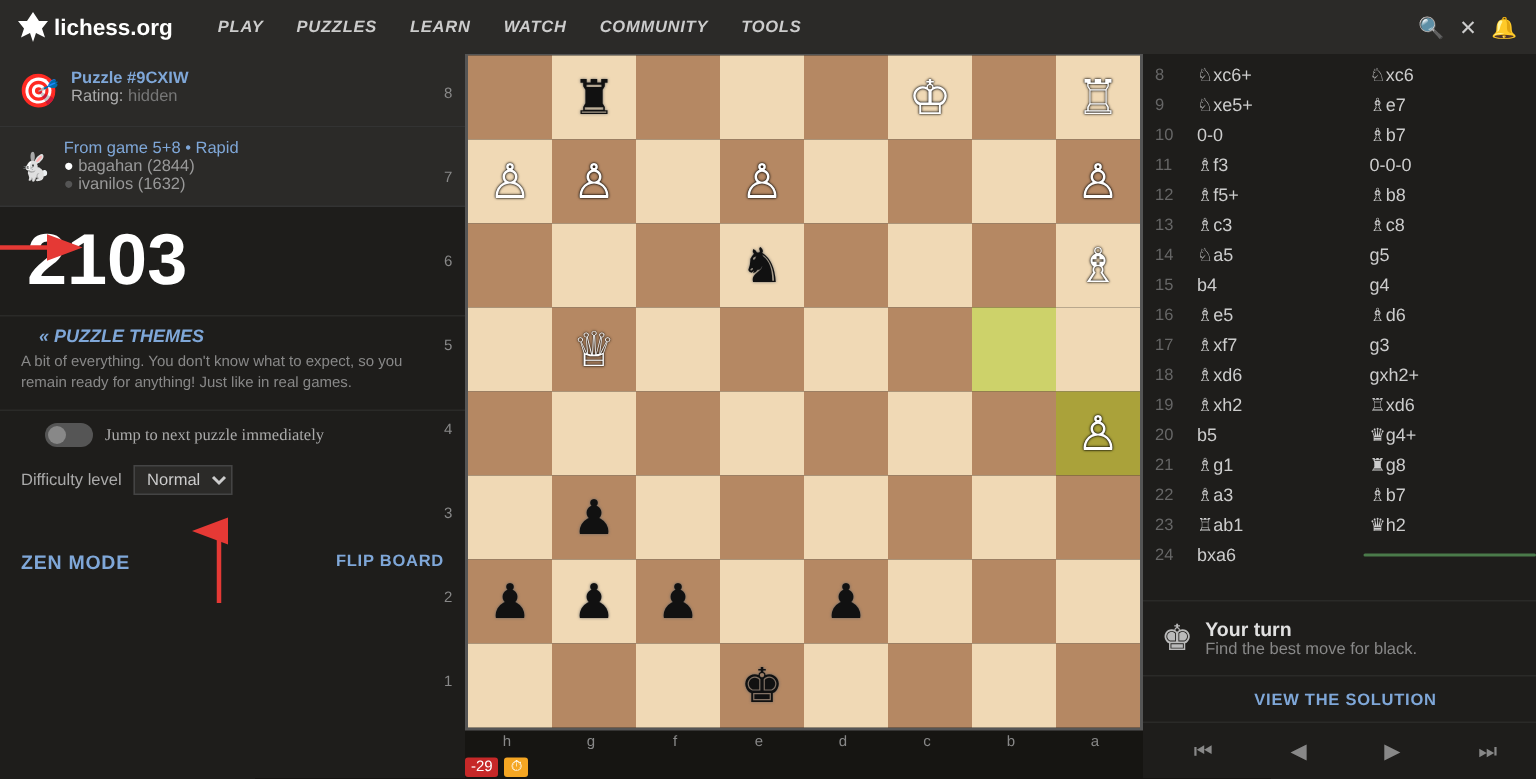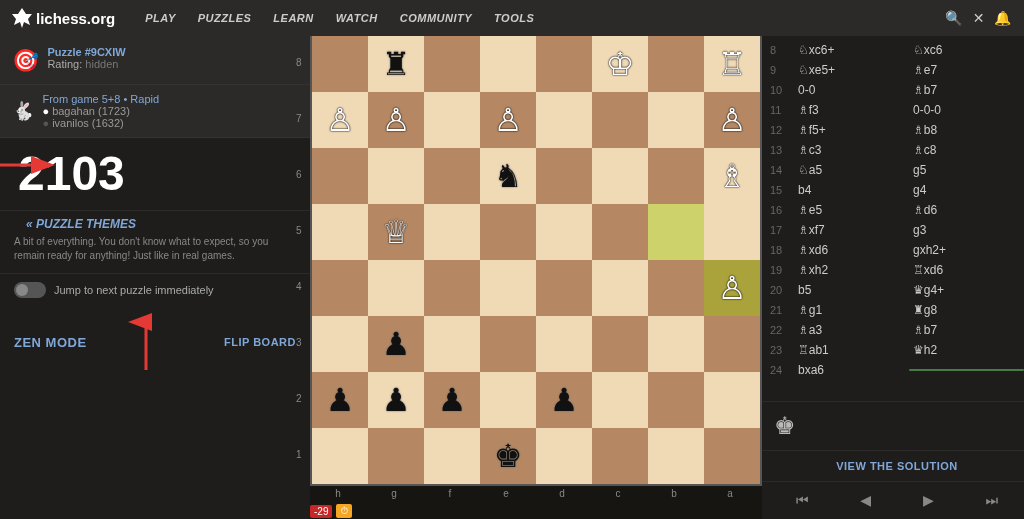--- a/index.html
+++ b/index.html
@@ -165,22 +165,23 @@
       color: #888;
       font-size: 10px;
       padding: 2px 14px 10px;
       line-height: 1.4;
     }
 
     .jump-next-row {
       display: flex;
       align-items: center;
       gap: 8px;
-      padding: 8px 14px;
+      padding: 8px 30px;
       border-top: 1px solid #2a2a28;
+      font-family: Liberation Serif, serif;
     }
     .toggle-off {
       width: 32px;
       height: 16px;
       background: #555;
       border-radius: 8px;
       position: relative;
       cursor: pointer;
     }
     .toggle-off::after {
@@ -438,21 +439,21 @@
         </div>
       </div>
     </div>
 
     <div class="from-game-box">
       <div class="rabbit-icon">🐇</div>
       <div class="from-game-text">
         <div class="from-game-title">From game 5+8 • Rapid</div>
         <div>
           <span class="player-dot-white">● </span>
-          <span>bagahan (1723)</span>
+          <span>bagahan (2844)</span>
         </div>
         <div>
           <span class="player-dot-black">● </span>
           <span>ivanilos (1632)</span>
         </div>
       </div>
     </div>
 
     <div class="rated-section">
       <div style="display:flex;align-items:center;gap:10px;position:relative">
@@ -472,20 +473,28 @@
     <div>
       <div class="puzzle-themes-link">« PUZZLE THEMES</div>
       <div class="puzzle-themes-desc">A bit of everything. You don't know what to expect, so you remain ready for anything! Just like in real games.</div>
     </div>
 
     <div class="jump-next-row">
       <div class="toggle-off"></div>
       <span class="jump-label">Jump to next puzzle immediately</span>
     </div>
 
+    <div class="difficulty-row">
+      <span class="difficulty-label">Difficulty level</span>
+      <select class="difficulty-select">
+        <option>Normal</option>
+        <option>Easy</option>
+        <option>Hard</option>
+      </select>
+    </div>
 
     <div class="action-buttons">
       <span class="btn-zen">ZEN MODE</span>
 
       <svg width="60" height="60" style="pointer-events:none;margin:0 auto">
         <defs>
           <marker id="ah2" markerWidth="8" markerHeight="8" refX="3" refY="6" orient="auto">
             <path d="M0,8 L6,8 L3,0 z" fill="#e53935"></path>
           </marker>
         </defs>
@@ -721,20 +730,24 @@
       </div>
       <div class="move-row active">
         <span class="move-num">24</span>
         <span class="move-white">bxa6</span>
         <span class="move-black"></span>
       </div>
     </div>
 
     <div class="your-turn-box">
       <div class="king-icon">♚</div>
+      <div class="your-turn-text">
+        <h3>Your turn</h3>
+        <p>Find the best move for black.</p>
+      </div>
     </div>
 
     <div class="view-solution">
       <span class="view-solution-btn">VIEW THE SOLUTION</span>
     </div>
 
     <div class="nav-controls">
       <span class="nav-ctrl-btn">⏮</span>
       <span class="nav-ctrl-btn">◀</span>
       <span class="nav-ctrl-btn">▶</span>

